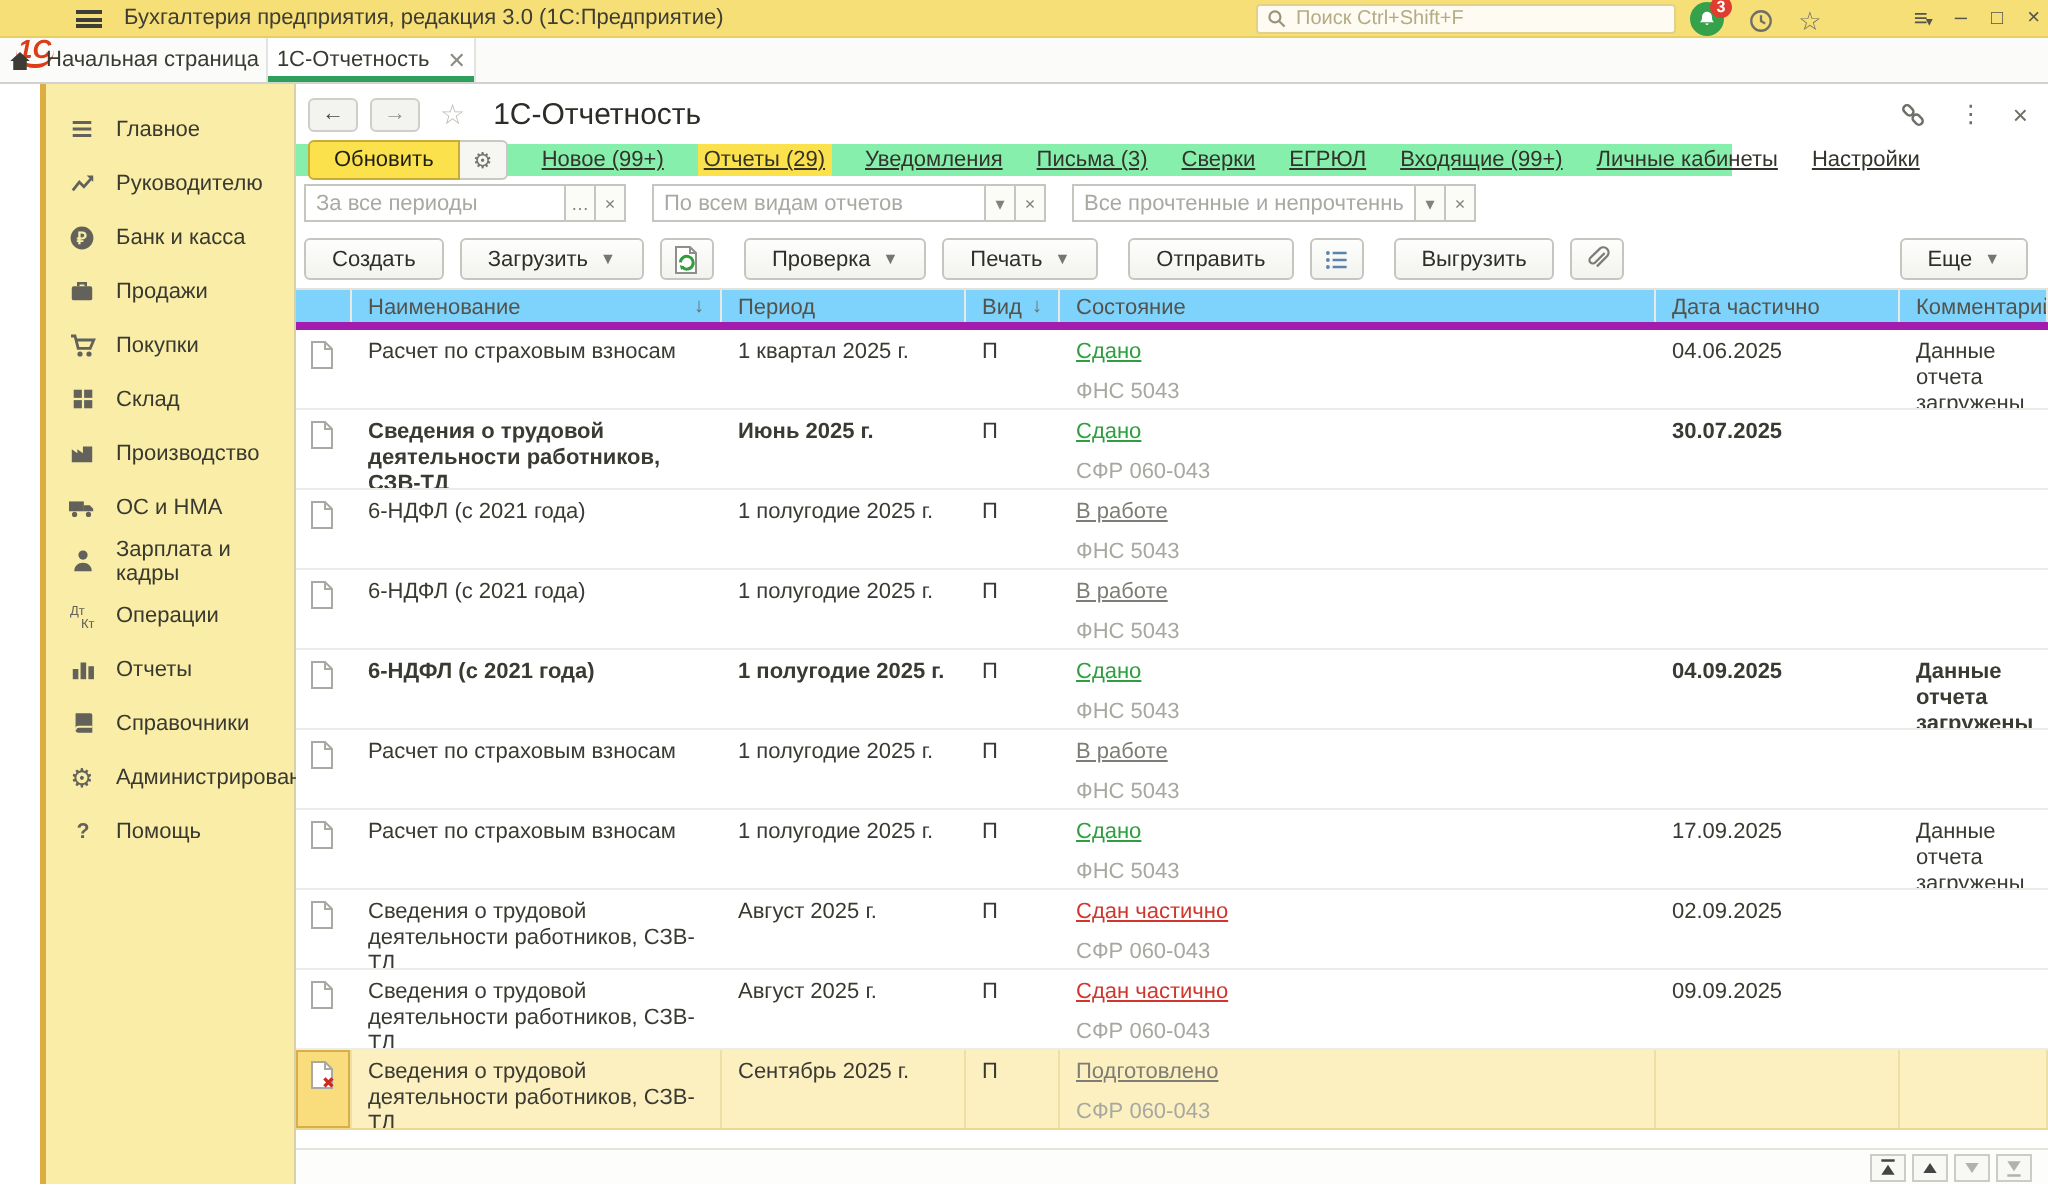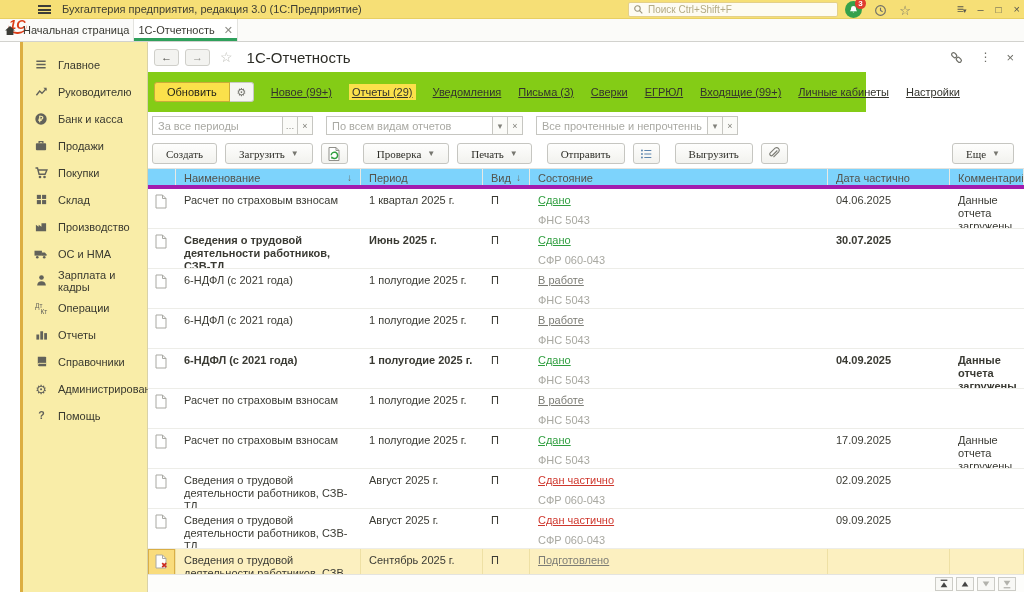--- a/index.html
+++ b/index.html
@@ -49,21 +49,21 @@
   .pagehead { height:30px; display:flex; align-items:center; gap:6px; padding:0 10px 0 6px; }
   .navbtn { width:25px; height:17px; background:#f3f3f0; border:1px solid #cfcfca; border-radius:3px;
             font-size:11px; color:#45453f; display:flex; align-items:center; justify-content:center; cursor:pointer;}
   .navbtn.fwd { color:#90908a; }
   .fav-star { color:#bcbcb5; font-size:14px; margin:0 4px; }
   .pagetitle { font-size:15px; color:#2d2d27; margin-left:4px; }
   .ph-right { margin-left:auto; display:flex; align-items:center; gap:15px; color:#6e6e67; }
   .ph-right .dots { font-size:12px; }
   .ph-right .closex { font-size:13px; }
   
-  .menurow { height:40px; background:#84cc16; display:flex; align-items:center; gap:17px; padding:0 30px 0 6px;
+  .menurow { height:16px; background:#86efac; display:flex; align-items:center; gap:17px; padding:0 30px 0 6px;
              width:718px; }
   .refresh-split { display:flex; }
   .btn-refresh { background:#fbe14b; border:1px solid #c9ab39; border-radius:3px 0 0 3px; font-size:11px;
                  color:#1f1f18; padding:2px 12px; height:20px; cursor:pointer; }
   .btn-refresh-gear { background:#f6f6f2; border:1px solid #c9c9c4; border-left:none; border-radius:0 3px 3px 0;
                  width:24px; height:20px; display:flex; align-items:center; justify-content:center; font-size:11px; color:#75756e; cursor:pointer;}
   .mlink { font-size:11px; color:#33332c; text-decoration:underline; cursor:pointer; white-space:nowrap; }
   .mlink.hl { background:#fbe14b; padding:2px 3px; }
   
   .filterrow { height:27px; display:flex; align-items:center; gap:13px; padding-left:4px; }
@@ -72,21 +72,21 @@
                   font-family:"Liberation Sans", sans-serif; }
   .fgroup input::placeholder { color:#a9a9a3; opacity:1; }
   .fgroup:nth-child(1) input { width:131px; }
   .fgroup:nth-child(2) input { width:167px; }
   .fgroup:nth-child(3) input { width:172px; }
   .fbtn { width:16px; height:19px; border:1px solid #c6c6c1; margin-left:-1px; background:#fbfbf8;
           font-size:9px; color:#82827b; display:flex; align-items:center; justify-content:center; cursor:pointer; }
   
   .toolbar { height:29px; display:flex; align-items:center; gap:8px; padding-left:4px; padding-right:10px; }
   .tbtn { height:21px; border:1px solid #c6c6c1; border-radius:3px; background:linear-gradient(#fefefd,#f2f2ee);
-          font-size:11px; color:#2f2f29; padding:0 13px; display:flex; align-items:center; gap:6px; cursor:pointer; white-space:nowrap;font-family:Liberation Serif, serif;}
+          font-size:11px; color:#2f2f29; padding:0 13px; display:flex; align-items:center; gap:6px; cursor:pointer; white-space:nowrap;}
   .tbtn .caret { font-size:8px; color:#76766f; }
   .tbtn.iconbtn { width:27px; padding:0; justify-content:center; }
   .gap-l { margin-left:7px; }
   .btn-more { margin-left:auto; }
   
   .rtable { border-top:1px solid #e3e3de; }
   .thead, .trow { display:grid; grid-template-columns:28px 185px 122px 47px 298px 122px 1fr; }
   .thead { height:20px; background:#7dd3fc; border-bottom:4px solid #a21caf;text-align:center; }
   .hcell { font-size:11px; color:#53534c; padding:3px 8px 0 8px; border-right:1px solid #e9e9e4;
            display:flex; justify-content:space-between; white-space:nowrap; overflow:hidden; }

